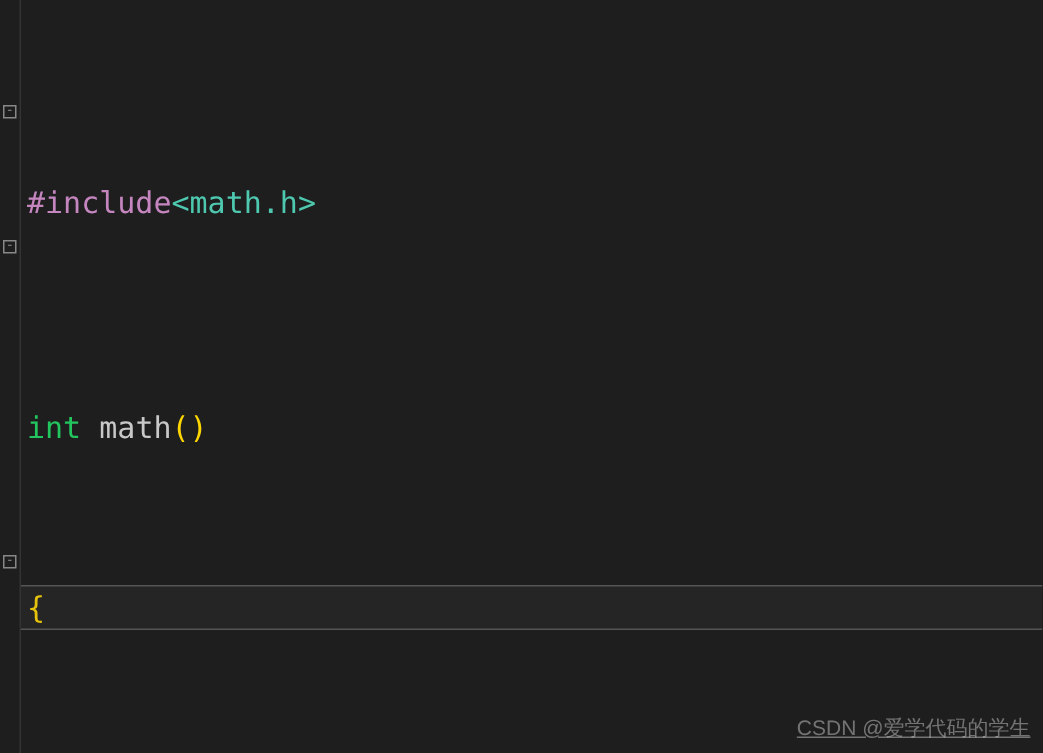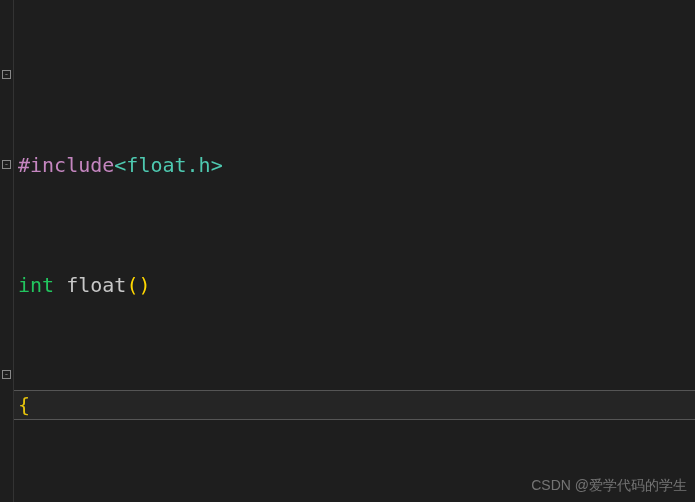--- a/index.html
+++ b/index.html
@@ -59,38 +59,39 @@
   .type    { color: #22c55e; }
   .func    { color: #c8c8c8; }
   .paren-y { color: #ffd700; }
   .watermark {
     position: absolute;
     right: 8px;
     bottom: 6px;
     color: rgba(200,200,200,0.5);
     font-size: 14px;
     font-family: sans-serif;
+    text-decoration: underline;
   }
 </style>
 </head>
 <body>
 
 <div class="editor">
   <div class="gutter">
     <div class="fold" style="top:70px;">-</div>
     <div class="fold" style="top:160px;">-</div>
     <div class="fold" style="top:370px;">-</div>
   </div>
   <div class="code">
     <div class="hl-line" style="top:390px;"></div>
 
+    <div class="line"><span class="preproc">#include</span><span class="header">&lt;math.h&gt;</span></div>
 
-    <div class="line"><span class="preproc">#include</span><span class="header">&lt;float.h&gt;</span></div>
 
-    <div class="line"><span class="type">int</span> <span class="func">float</span><span class="paren-y">()</span></div>
+    <div class="line"><span class="type">int</span> <span class="func">math</span><span class="paren-y">()</span></div>
 
     <div class="line"><span class="paren-y">{</span></div>
 
     
 
     
 
     
 
     

